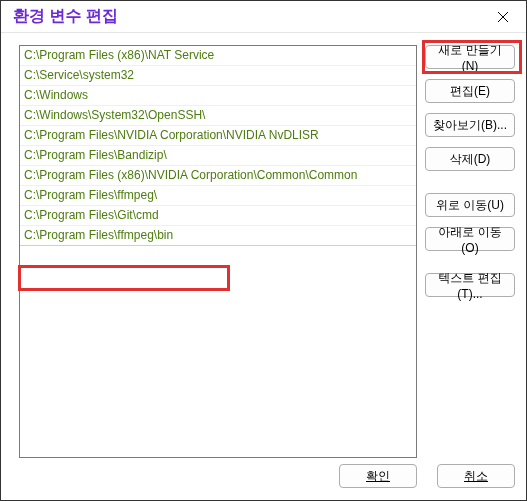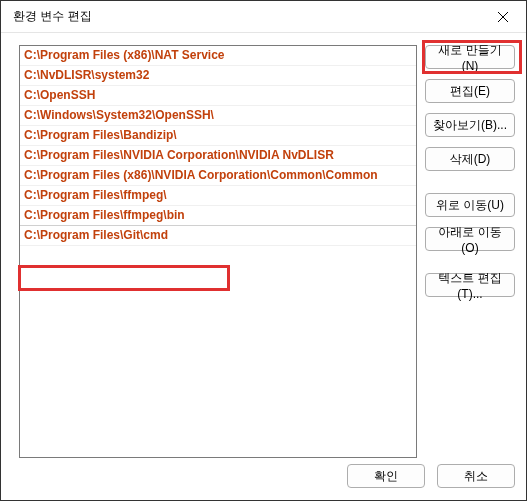--- a/index.html
+++ b/index.html
@@ -24,22 +24,23 @@
     }
     .titlebar {
       height: 32px;
       display: flex;
       align-items: center;
       justify-content: space-between;
       padding: 0 0 0 12px;
       border-bottom: 1px solid #e5e5e5;
     }
     .titlebar-text {
-      font-size: 12px;
-      color: #000000;
+      font-size: 16px;
+      color: #6d28d9;
+      font-weight: bold;
     }
     .close-btn {
       width: 46px;
       height: 32px;
       display: flex;
       align-items: center;
       justify-content: center;
       cursor: pointer;
     }
     .close-btn svg {
@@ -58,25 +59,24 @@
       width: 398px;
       height: 413px;
       border: 1px solid #7a7a7a;
       background: #fff;
       overflow-y: auto;
     }
     .list-item {
       padding: 1px 4px;
       font-size: 12px;
       line-height: 17px;
-      color: #c2410c;
+      color: #4d7c0f;
       cursor: default;
       white-space: nowrap;
       border-bottom: 1px solid #f0f0f0;
-      font-weight: bold;
     }
     .list-item.bottom-border {
       border-bottom: 1px solid #d0d0d0;
     }
     .buttons-right {
       position: absolute;
       right: 11px;
       top: 12px;
       width: 90px;
       display: flex;
@@ -101,21 +101,22 @@
       height: 10px;
     }
     .btn-spacer-lg {
       height: 22px;
     }
     .footer-buttons {
       position: absolute;
       right: 11px;
       bottom: 12px;
       display: flex;
-      gap: 12px;
+      gap: 20px;
+      text-decoration: underline;
     }
     .footer-buttons .btn {
       width: 78px;
     }
     .highlight-new {
       position: absolute;
       border: 3px solid #e03030;
       pointer-events: none;
     }
     .highlight-1 {
@@ -141,29 +142,29 @@
       <svg viewBox="0 0 10 10">
         <line x1="0" y1="0" x2="10" y2="10" stroke="#000" stroke-width="1"></line>
         <line x1="10" y1="0" x2="0" y2="10" stroke="#000" stroke-width="1"></line>
       </svg>
     </div>
   </div>
 
   <div class="content">
     <div class="list-container">
       <div class="list-item">C:\Program Files (x86)\NAT Service</div>
-      <div class="list-item">C:\NvDLISR\system32</div>
-      <div class="list-item">C:\OpenSSH</div>
+      <div class="list-item">C:\Service\system32</div>
+      <div class="list-item">C:\Windows</div>
       <div class="list-item">C:\Windows\System32\OpenSSH\</div>
+      <div class="list-item">C:\Program Files\NVIDIA Corporation\NVIDIA NvDLISR</div>
       <div class="list-item">C:\Program Files\Bandizip\</div>
-      <div class="list-item">C:\Program Files\NVIDIA Corporation\NVIDIA NvDLISR</div>
       <div class="list-item">C:\Program Files (x86)\NVIDIA Corporation\Common\Common</div>
       <div class="list-item">C:\Program Files\ffmpeg\</div>
+      <div class="list-item">C:\Program Files\Git\cmd</div>
       <div class="list-item bottom-border">C:\Program Files\ffmpeg\bin</div>
-      <div class="list-item">C:\Program Files\Git\cmd</div>
     </div>
 
     <div class="buttons-right">
       <button class="btn">새로 만들기(N)</button>
       <div class="btn-spacer-sm"></div>
       <button class="btn">편집(E)</button>
       <div class="btn-spacer-sm"></div>
       <button class="btn">찾아보기(B)...</button>
       <div class="btn-spacer-sm"></div>
       <button class="btn">삭제(D)</button>

